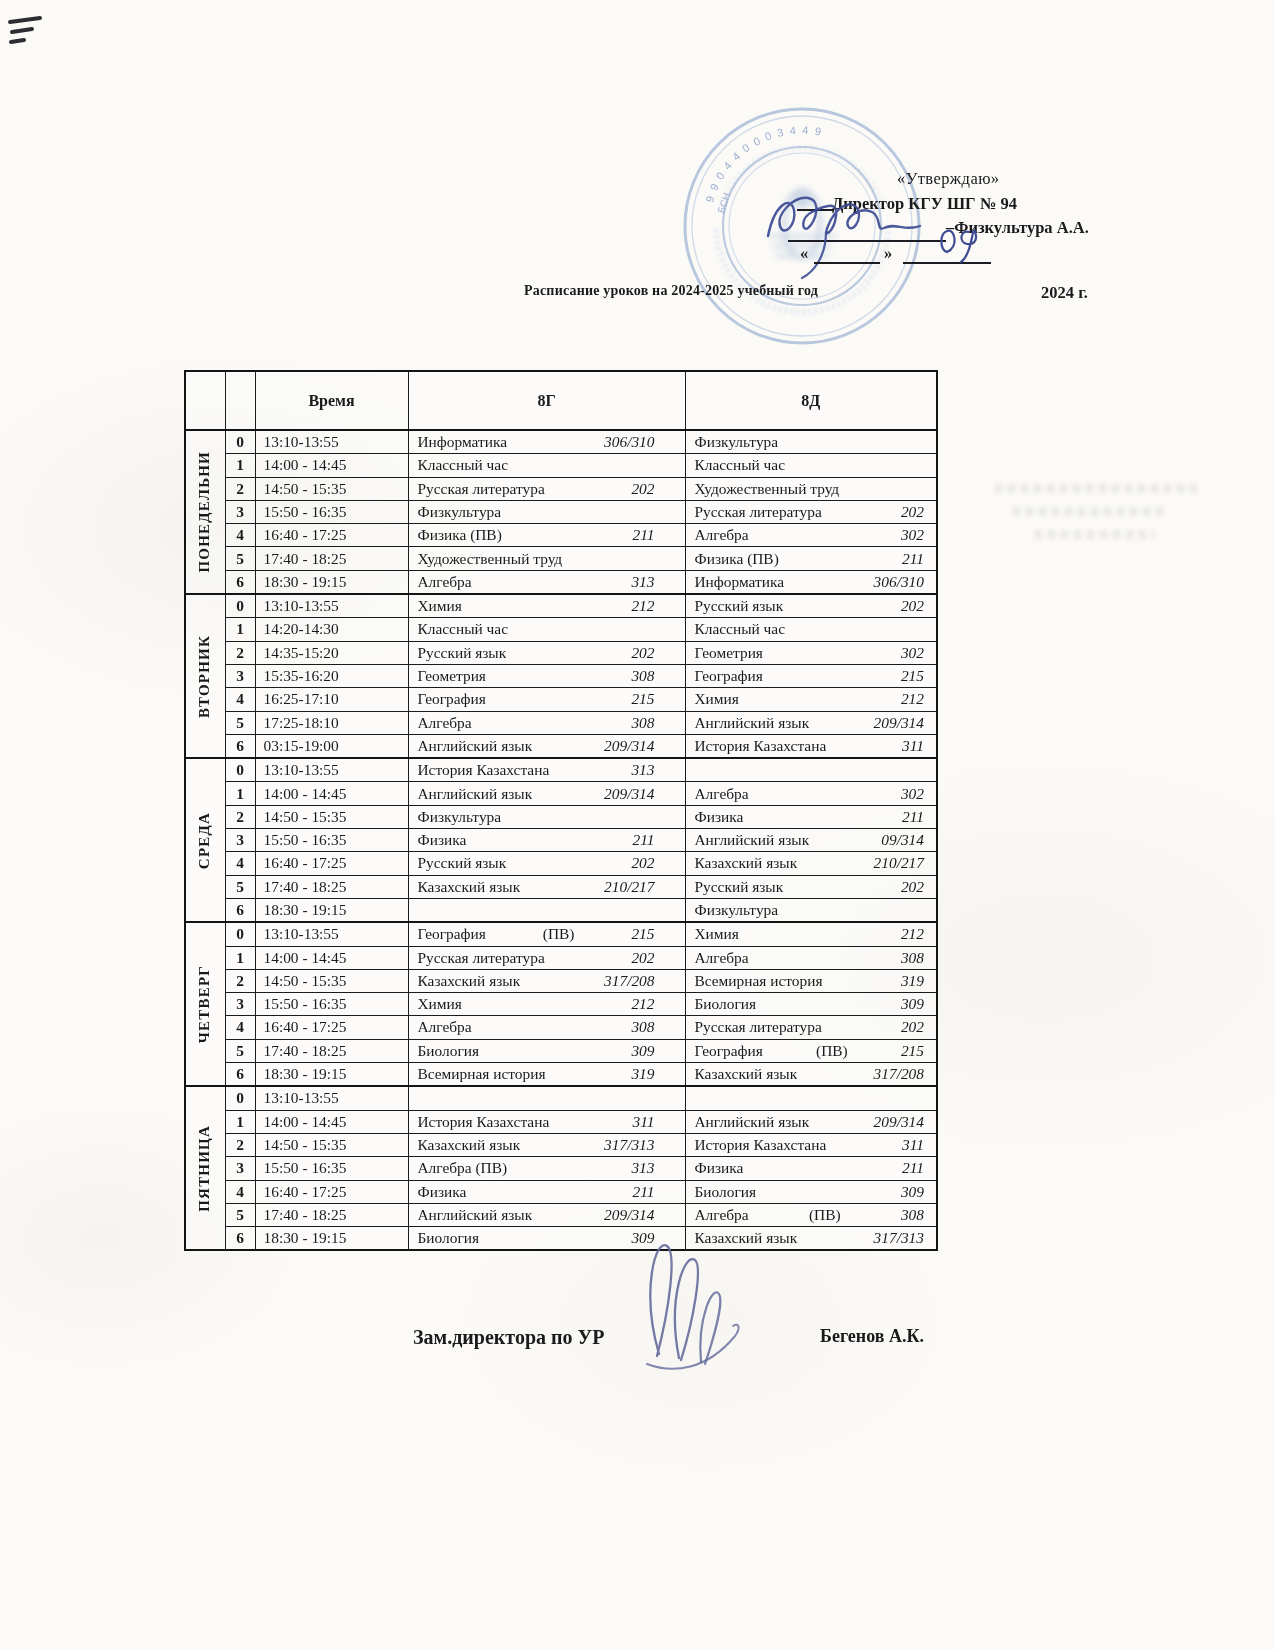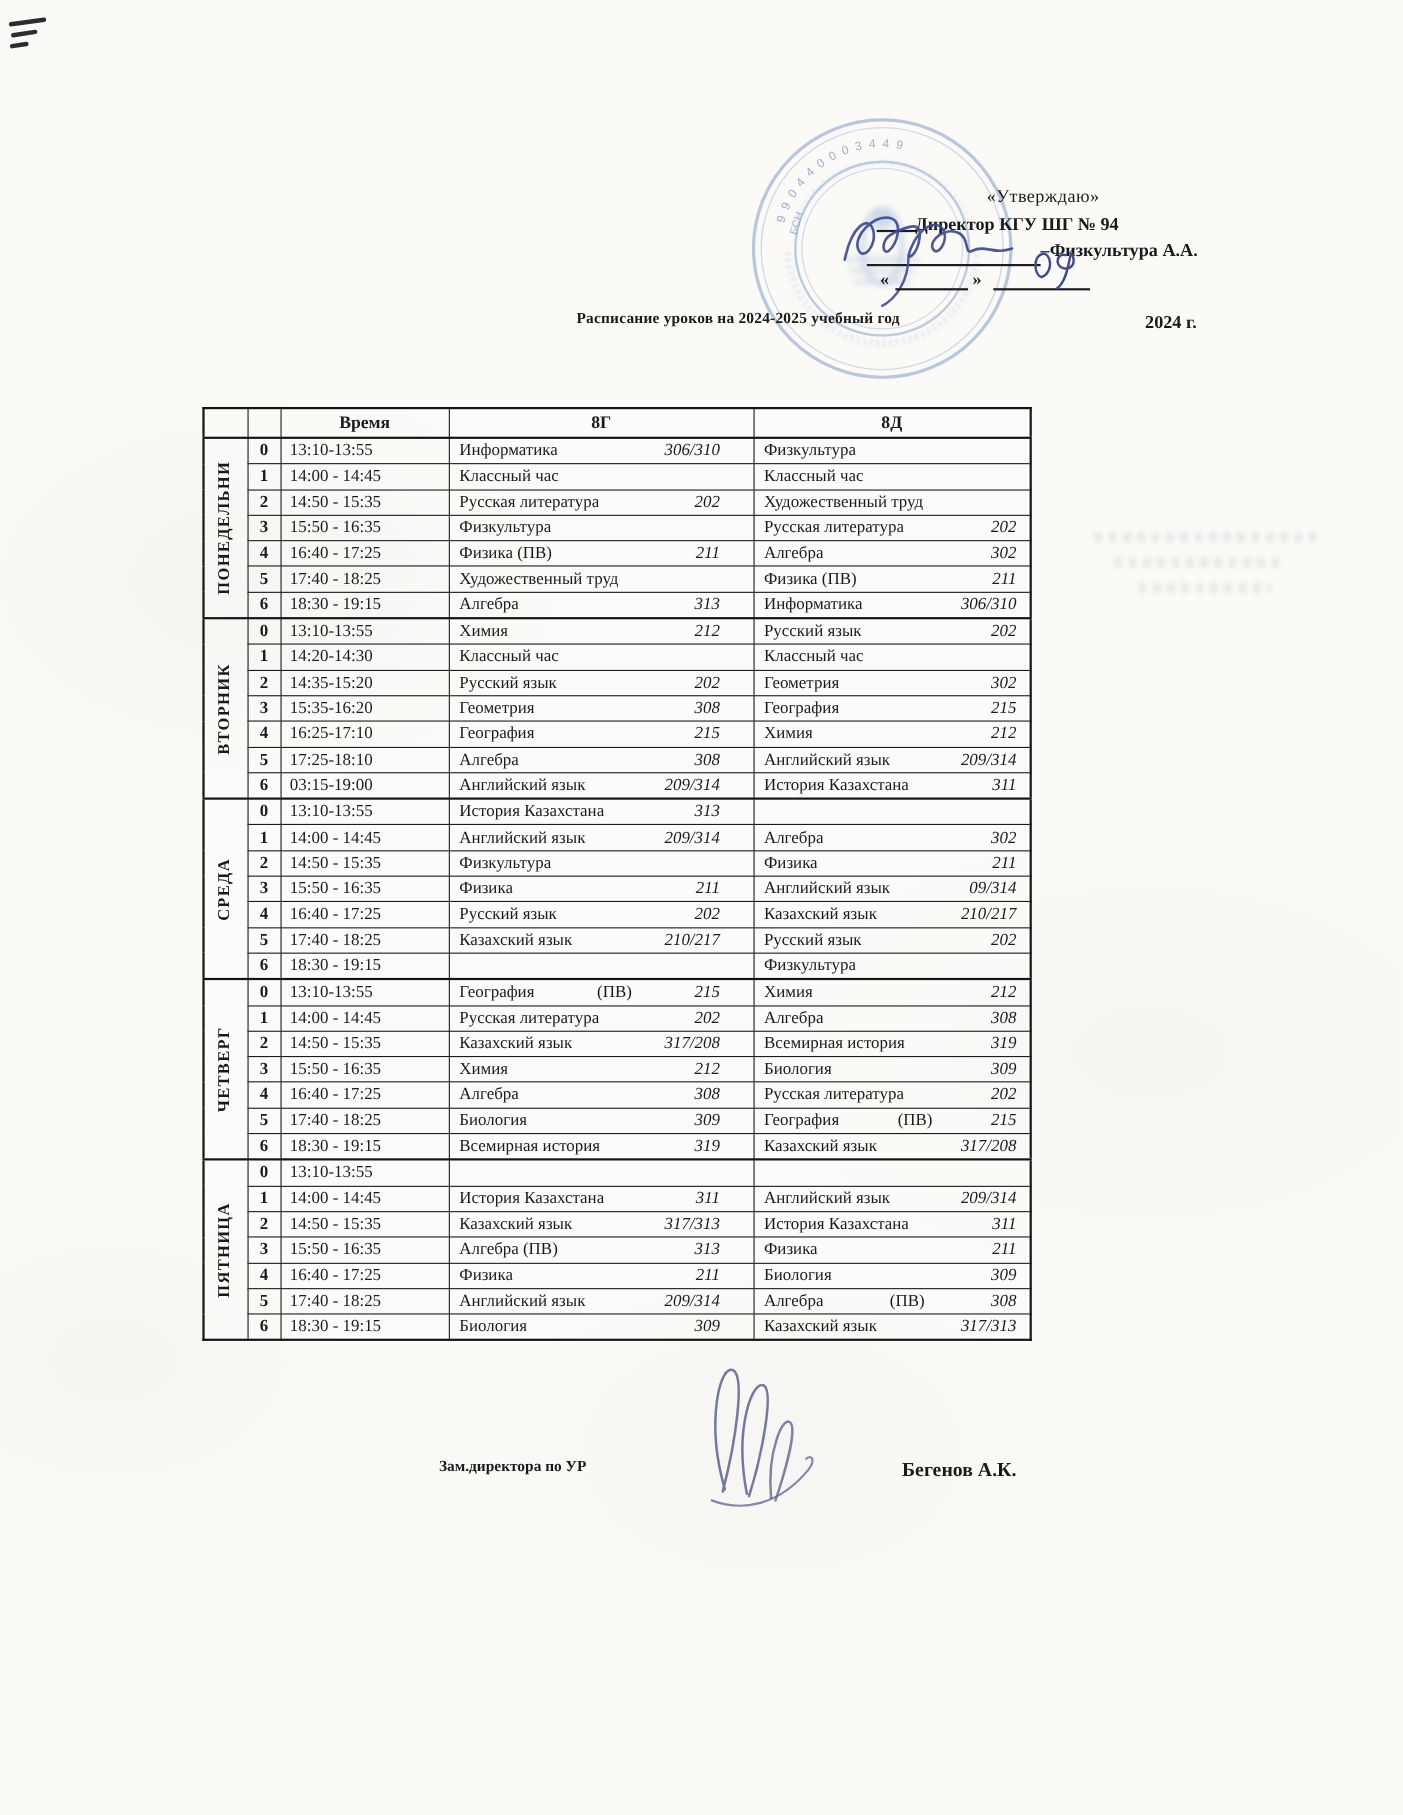--- a/index.html
+++ b/index.html
@@ -38,39 +38,39 @@
 
   
   table.sched{
     position:absolute;left:184px;top:370px;width:752px;
     border-collapse:collapse;table-layout:fixed;
     border:2.4px solid #141416;
     background:rgba(255,255,255,.25);
   }
   table.sched th, table.sched td{border:1.5px solid #1b1b1e;}
   table.sched tbody{border-top:2.2px solid #141416;}
-  th{height:25px;font-size:16px;font-weight:bold;padding:0;}
+  th{height:25px;font-size:16px;font-weight:bold;padding:16px;}
   td{height:22.3px;font-size:15.4px;padding:0;line-height:1.05;vertical-align:middle;}
   td.day{width:40px;}
   .dayv{
     writing-mode:vertical-rl;transform:rotate(180deg);
     margin:0 auto;font-weight:bold;font-size:15px;letter-spacing:1.2px;
     white-space:nowrap;
   }
   td.num{text-align:center;font-weight:bold;}
   td.time{padding-left:8px;white-space:nowrap;}
   .c{display:flex;align-items:center;width:100%;}
   .c .s{padding-left:9px;white-space:nowrap;}
   .c .m{flex:1;text-align:center;white-space:nowrap;}
   .c .r{font-style:italic;white-space:nowrap;}
   td.cellA .r{padding-right:30px;}
   td.cellB .r{padding-right:12px;}
 
   
-  .footer-left{left:399px;top:1326px;font-size:14px;font-weight:bold;}
+  .footer-left{left:413px;top:1326px;font-size:20px;font-weight:bold;}
   .footer-right{left:820px;top:1326px;font-size:18px;font-weight:bold;}
 
   
   .bleed{left:995px;top:470px;width:205px;height:110px;filter:blur(2.5px);opacity:.5;}
   .bleed i{display:block;height:9px;margin:14px 0;background:
      repeating-linear-gradient(90deg, rgba(110,112,128,.28) 0 7px, transparent 7px 13px);}
   .bleed i:nth-child(2){margin-left:18px;width:150px;}
   .bleed i:nth-child(3){margin-left:40px;width:120px;}
 </style>
 </head>

